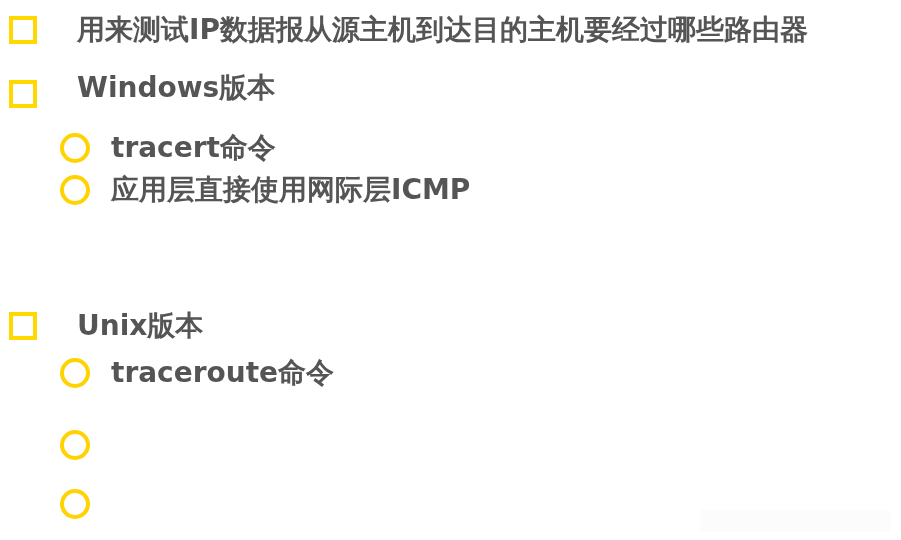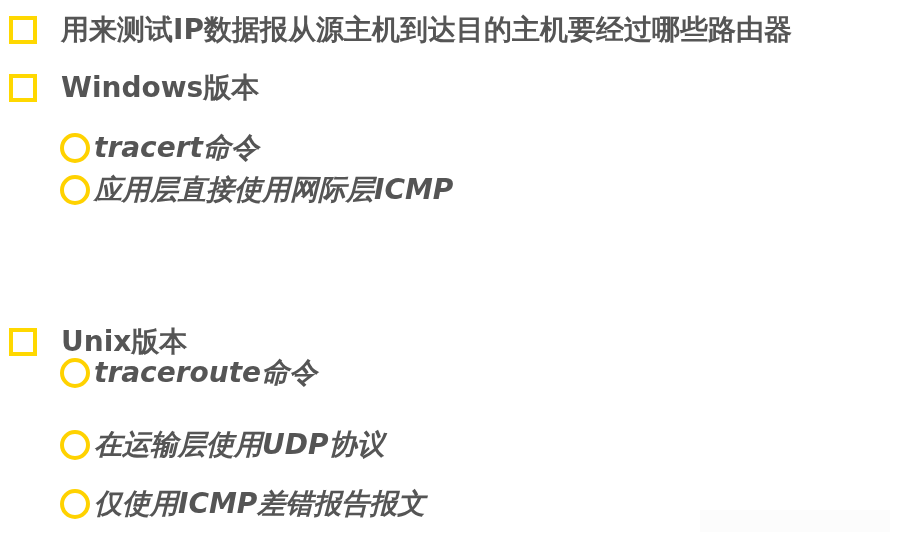--- a/index.html
+++ b/index.html
@@ -45,72 +45,70 @@
       border-radius: 50%;
       flex: 0 0 auto;
     }
     .text {
       color: #555555;
       font-weight: bold;
       font-size: 28px;
       letter-spacing: 0px;
       line-height: 40px;
     }
-    .level-1 .text { margin-left: 24px; }
-    .level-2 .text { margin-left: 4px; font-style: italic; }
+    .level-1 .text { margin-left: 40px; }
+    .level-2 .text { margin-left: 21px; }
     .footer-strip {
       position: absolute;
       left: 700px;
       top: 510px;
       width: 190px;
       height: 22px;
       background: #fcfcfc;
     }
   </style>
 </head>
 <body>
 
 <div class="outline">
 
   <div class="item level-1" style="top: 10px;">
     <span class="square-bullet"></span>
     <span class="text">用来测试IP数据报从源主机到达目的主机要经过哪些路由器</span>
   </div>
 
-  <div class="item level-1" style="top: 68px;">
+  <div class="item level-1" style="top: 68px; align-items: flex-end;">
     <span class="square-bullet"></span>
     <span class="text">Windows版本</span>
   </div>
 
   <div class="item level-2" style="top: 128px;">
     <span class="circle-bullet"></span>
     <span class="text">tracert命令</span>
   </div>
 
   <div class="item level-2" style="top: 170px;">
     <span class="circle-bullet"></span>
     <span class="text">应用层直接使用网际层ICMP</span>
   </div>
 
 
-  <div class="item level-1" style="top: 322px; align-items: center;">
+  <div class="item level-1" style="top: 306px; align-items: center;">
     <span class="square-bullet"></span>
     <span class="text">Unix版本</span>
   </div>
 
   <div class="item level-2" style="top: 353px;">
     <span class="circle-bullet"></span>
     <span class="text">traceroute命令</span>
   </div>
 
   <div class="item level-2" style="top: 425px;">
     <span class="circle-bullet"></span>
-    <span class="text">在运输层使用UDP协议</span>
   </div>
 
   <div class="item level-2" style="top: 484px;">
     <span class="circle-bullet"></span>
-    <span class="text">仅使用ICMP差错报告报文</span>
   </div>
 
 </div>
 
 <div class="footer-strip"></div>
 
 </body></html>

